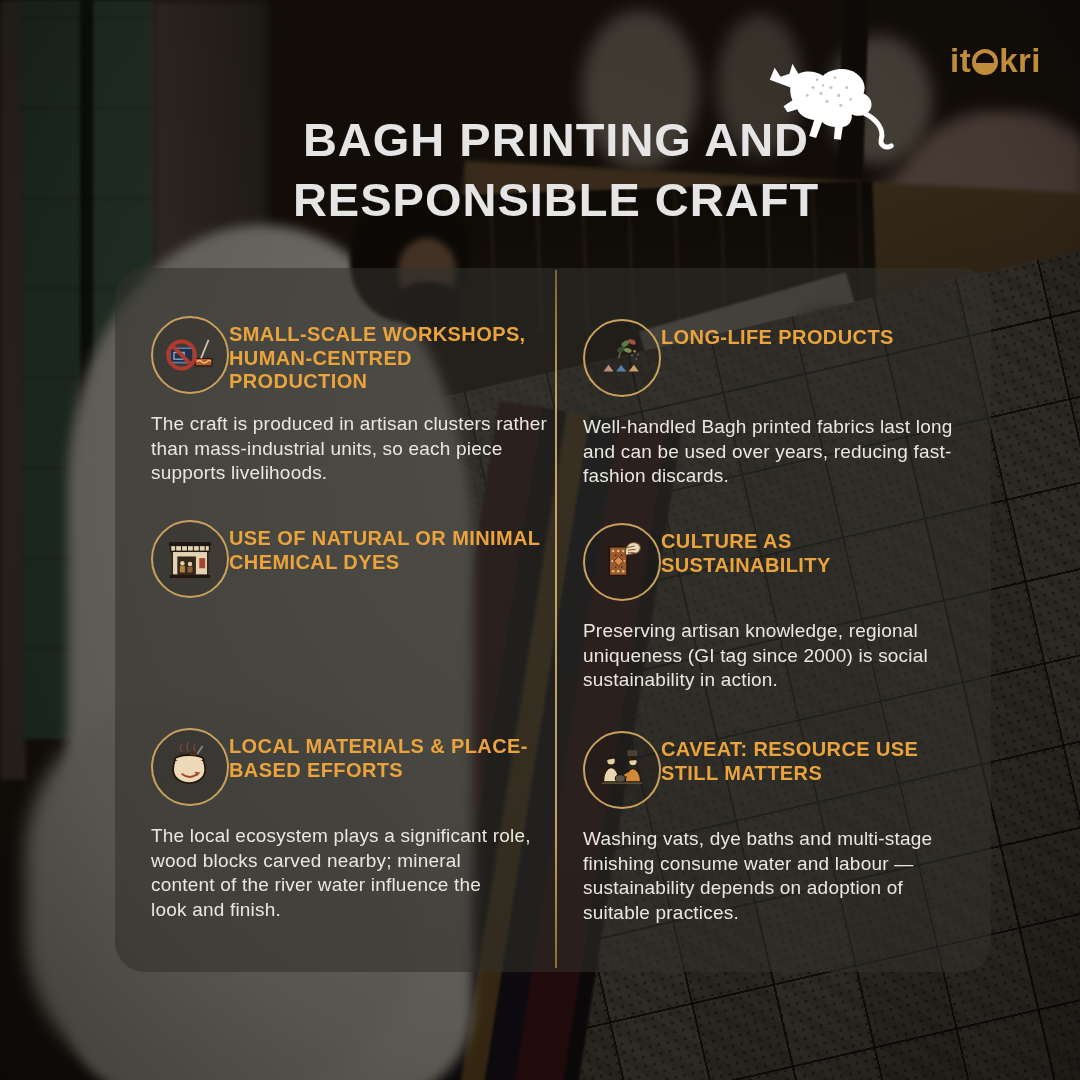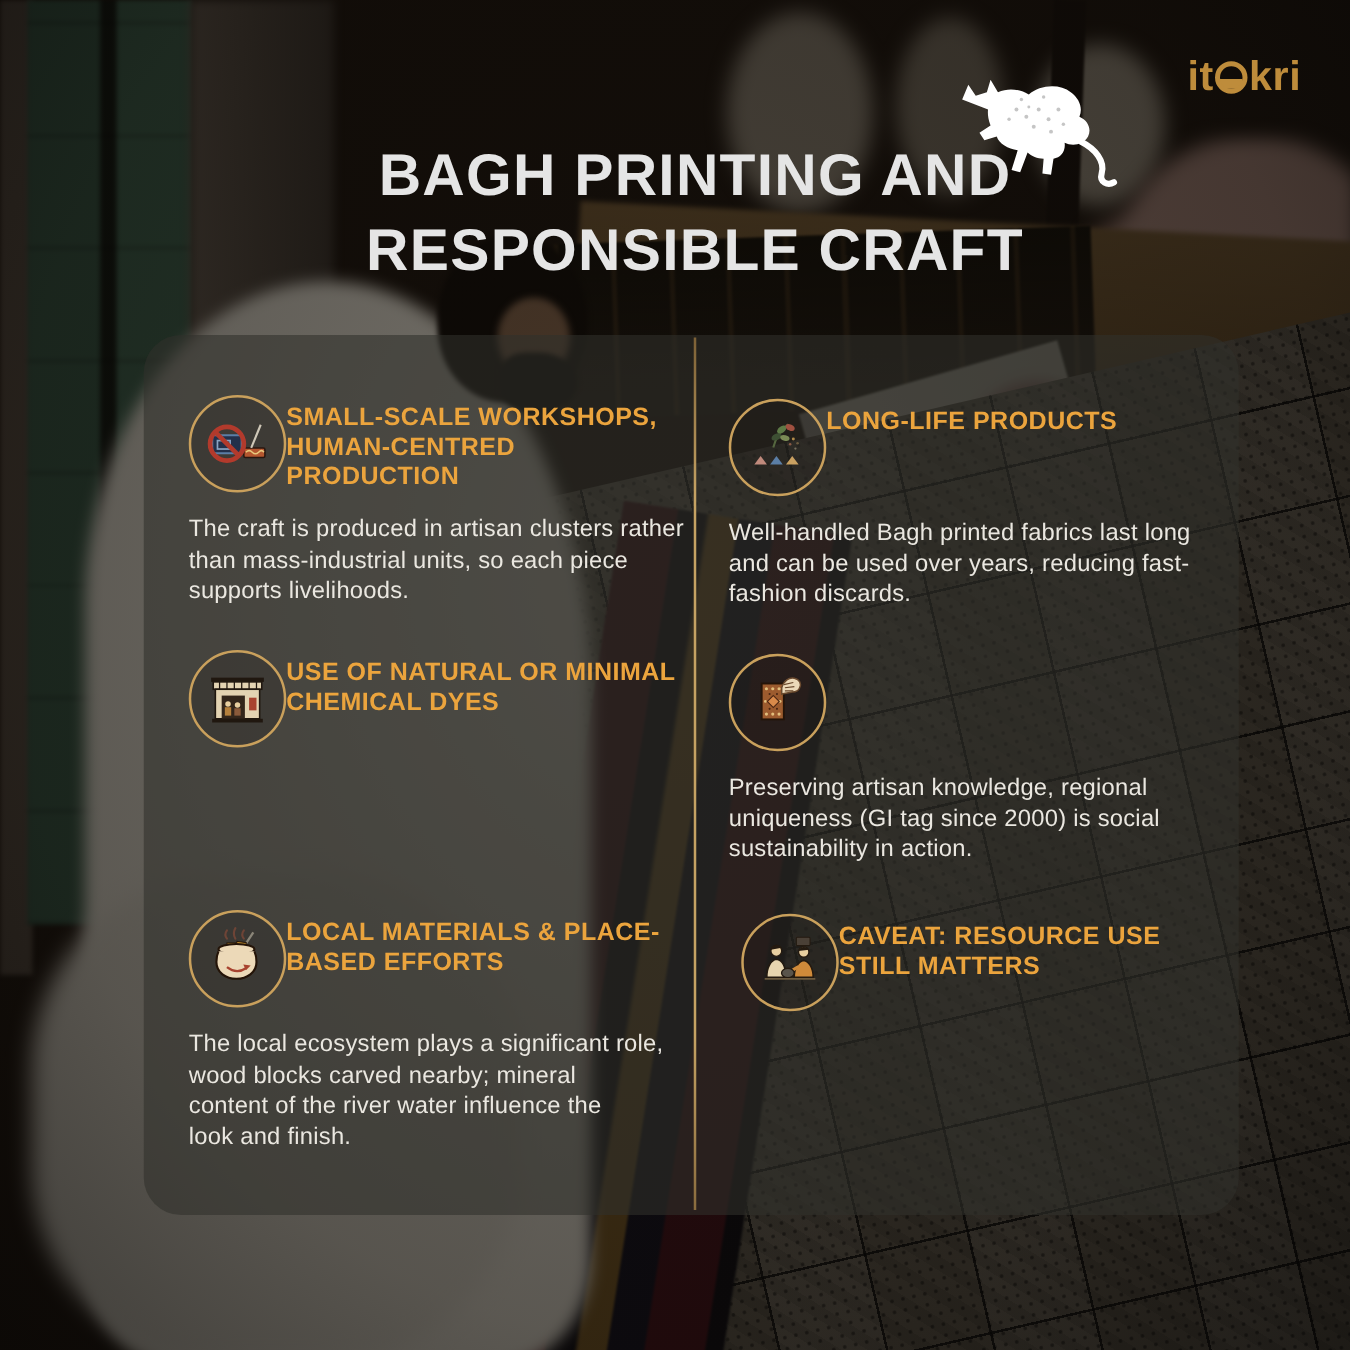--- a/index.html
+++ b/index.html
@@ -70,21 +70,21 @@
   .o-glyph{display:inline-block;width:18px;height:18px;border:4px solid #BE8C3B;border-radius:50%;
     background:linear-gradient(to top,#BE8C3B 42%,transparent 42%);vertical-align:-3px;margin:0 1px;}
 
   .panel{position:absolute;z-index:2;left:115px;top:268px;width:876px;height:704px;border-radius:30px;
     background:rgba(48,48,43,.58);}
   .divider{position:absolute;left:440px;top:2px;width:2px;height:698px;
     background:linear-gradient(to bottom,#7d6136,#c5a263 18%,#c5a263 80%,#8a6c3e);}
   .sec{position:absolute;width:402px;}
   .s1{left:36px;top:48px;}  .s2{left:468px;top:51px;}
   .s3{left:36px;top:252px;} .s4{left:468px;top:255px;}
-  .s5{left:36px;top:460px;} .s6{left:468px;top:463px;margin-left:10px;}
+  .s5{left:36px;top:460px;} .s6{left:468px;top:463px;}
   .sec-head{display:flex;align-items:flex-start;}
   .icon-ring{width:74px;height:74px;border-radius:50%;border:2px solid #C9A05C;flex:none;
     display:flex;align-items:center;justify-content:center;background:rgba(20,18,14,.18);}
   .icon-ring svg{width:54px;height:54px;}
   .sec-title{margin:0;padding-top:7px;font-size:20px;font-weight:bold;color:#EBA43D;
     line-height:1.18;letter-spacing:.4px;white-space:pre-line;}
   .sec-body{margin:18px 0 0;font-size:19px;color:#EAE7E0;line-height:1.3;letter-spacing:.2px;white-space:pre-line;}
 </style>
 </head>
 <body>
@@ -238,20 +238,22 @@
             <g fill="#4a2512">
               <circle cx="24.5" cy="24" r="1"></circle>
                 <circle cx="31.5" cy="24" r="1"></circle>
               <circle cx="24.5" cy="38" r="1"></circle>
                 <circle cx="31.5" cy="38" r="1"></circle>
             </g>
             <path d="M36,18 c2,-7 7,-10 12,-9 c5,1 7,5 5,9 c-1,3 -4,4 -7,4 l-10,2 z" fill="#ecd9b8" stroke="#6b4a2e" stroke-width="1.4"></path>
             <path d="M38,15 l9,-2 M39,18 l9,-1 M39,21 l8,0" stroke="#6b4a2e" stroke-width="1.1" fill="none"></path>
           </svg>
         </div>
+        <h2 class="sec-title">CULTURE AS
+SUSTAINABILITY</h2>
       </div>
       <p class="sec-body">Preserving artisan knowledge, regional
 uniqueness (GI tag since 2000) is social
 sustainability in action.</p>
     </section>
 
     <section class="sec s5">
       <div class="sec-head">
         <div class="icon-ring">
           <svg viewBox="0 0 64 64">
@@ -287,16 +289,20 @@
             <path d="M40,21 a5.5,5.5 0 0 1 10,-1" fill="#241a10"></path>
             <path d="M36,46 c0,-9 4,-15 9,-16 c5,1 9,7 9,16 z" fill="#cf8a3a" stroke="#241a10" stroke-width="1.5"></path>
             <path d="M40,36 q-5,3 -8,5" stroke="#cf8a3a" stroke-width="3" fill="none"></path>
             <ellipse cx="30" cy="42" rx="6" ry="4.5" fill="#59544b" stroke="#241a10" stroke-width="1.3"></ellipse>
             <line x1="8" y1="47.5" x2="56" y2="47.5" stroke="#6b5a3f" stroke-width="1.6"></line>
           </svg>
         </div>
         <h2 class="sec-title">CAVEAT: RESOURCE USE
 STILL MATTERS</h2>
       </div>
+      <p class="sec-body">Washing vats, dye baths and multi-stage
+finishing consume water and labour —
+sustainability depends on adoption of
+suitable practices.</p>
     </section>
 
   </div>
 </div>
 
 </body></html>

